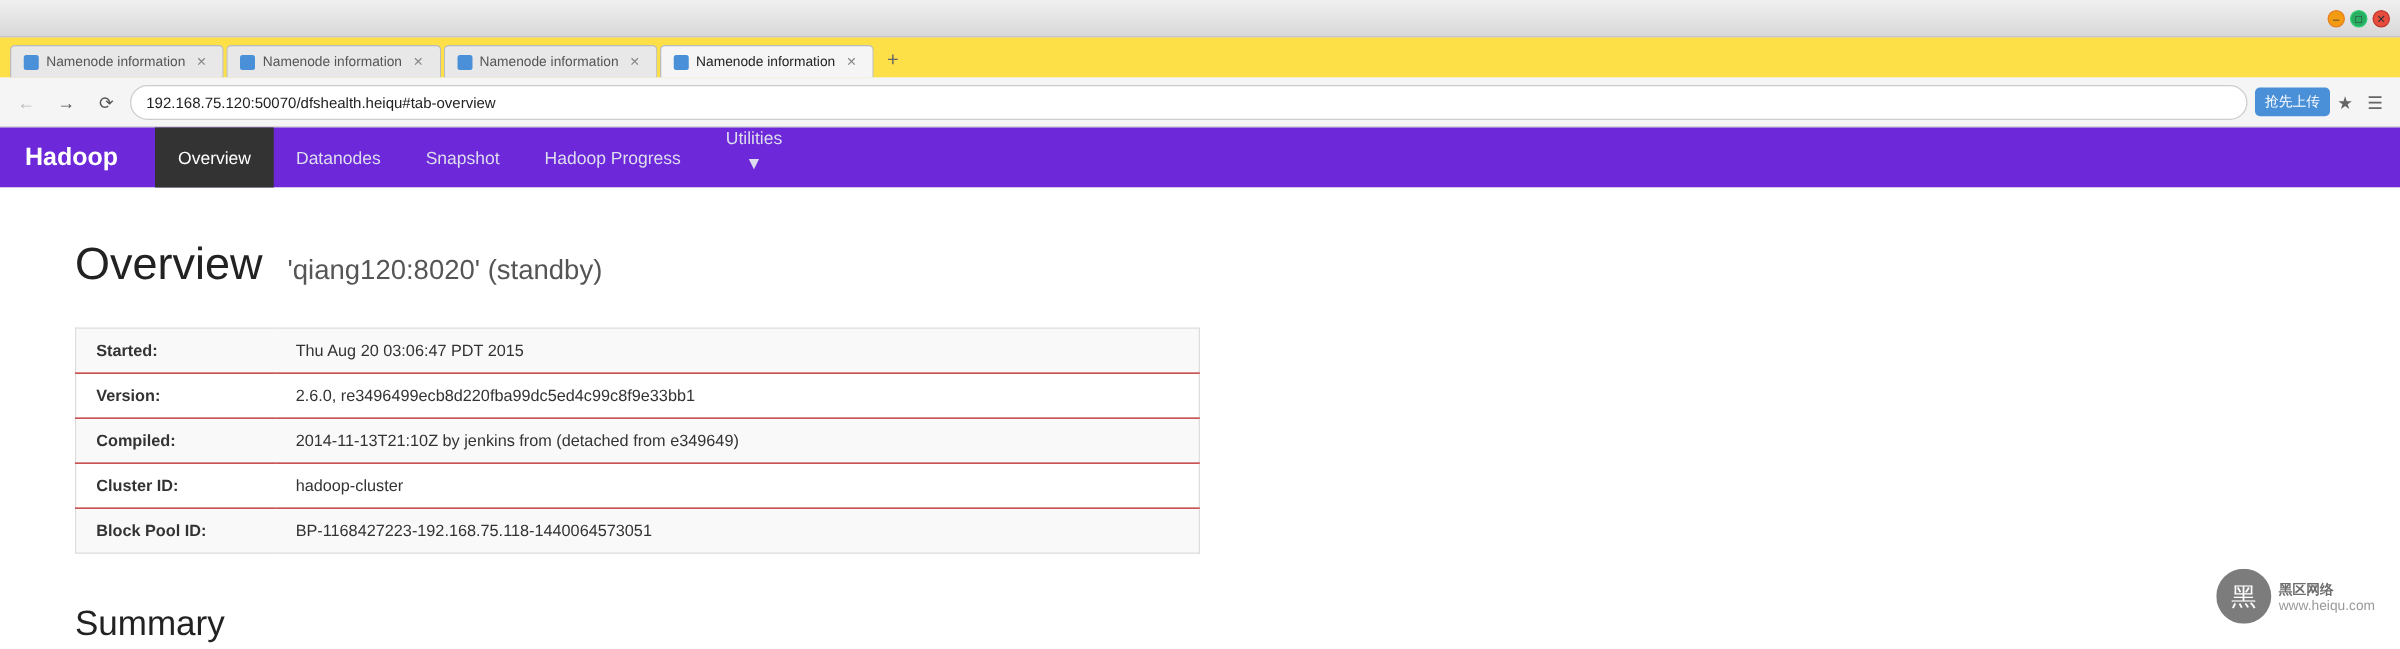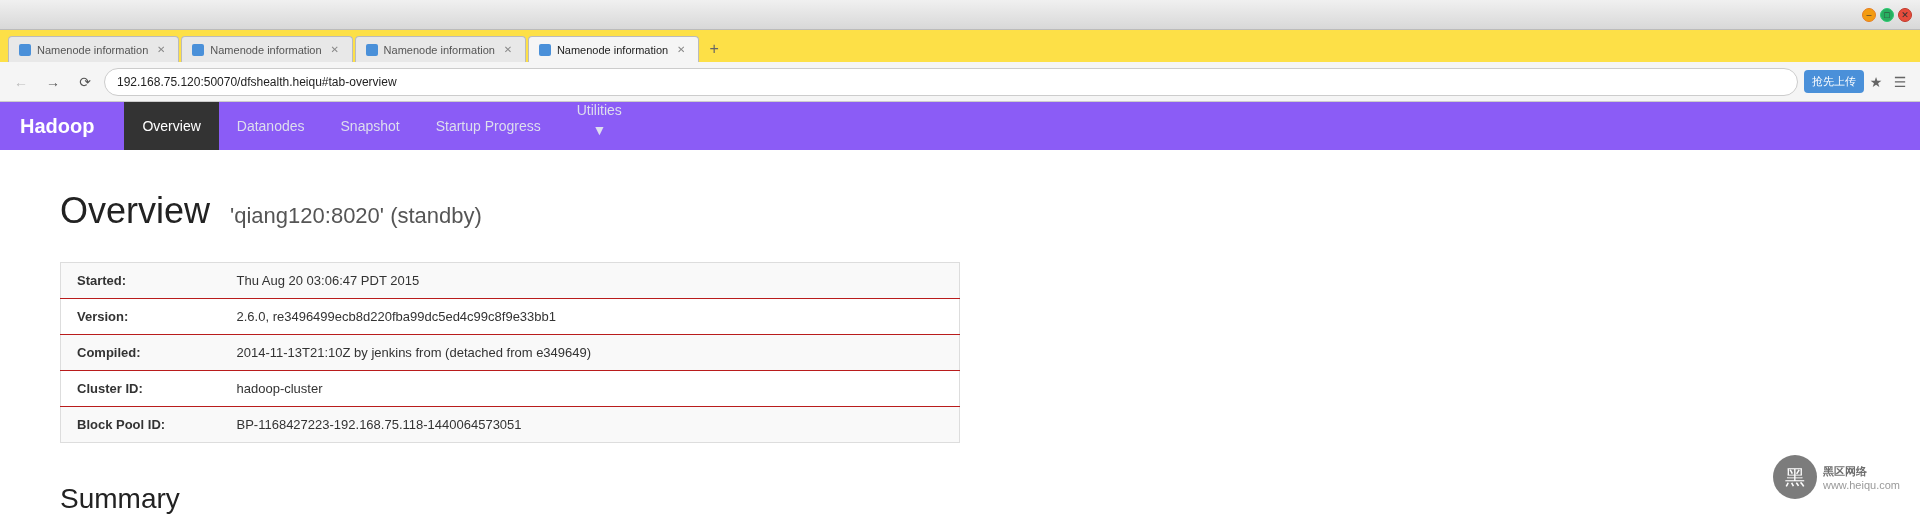--- a/index.html
+++ b/index.html
@@ -119,21 +119,21 @@
       display: flex; align-items: center; gap: 3px;
     }
     .icon-btn {
       width: 24px; height: 24px;
       display: flex; align-items: center; justify-content: center;
       font-size: 14px; color: #666; cursor: pointer;
     }
 
     
     .nav-menu {
-      background: #8b5cf6;
+      background: #6d28d9;
       height: 48px;
       display: flex;
       align-items: center;
       padding: 0 20px;
       gap: 0;
     }
     .nav-brand {
       color: #fff;
       font-size: 20px;
       font-weight: bold;
@@ -273,21 +273,21 @@
       <div class="icon-btn">★</div>
       <div class="icon-btn">☰</div>
     </div>
   </div>
 
   <nav class="nav-menu">
     <span class="nav-brand">Hadoop</span>
     <a class="nav-item active">Overview</a>
     <a class="nav-item">Datanodes</a>
     <a class="nav-item">Snapshot</a>
-    <a class="nav-item">Startup Progress</a>
+    <a class="nav-item">Hadoop Progress</a>
     <a class="nav-item nav-item-dropdown">
       <span>Utilities</span>
       <span>▼</span>
     </a>
   </nav>
 
   <div class="main-content">
     <h1 class="page-title">
       <span>Overview</span>
       <span class="host">'qiang120:8020' (standby)</span>

